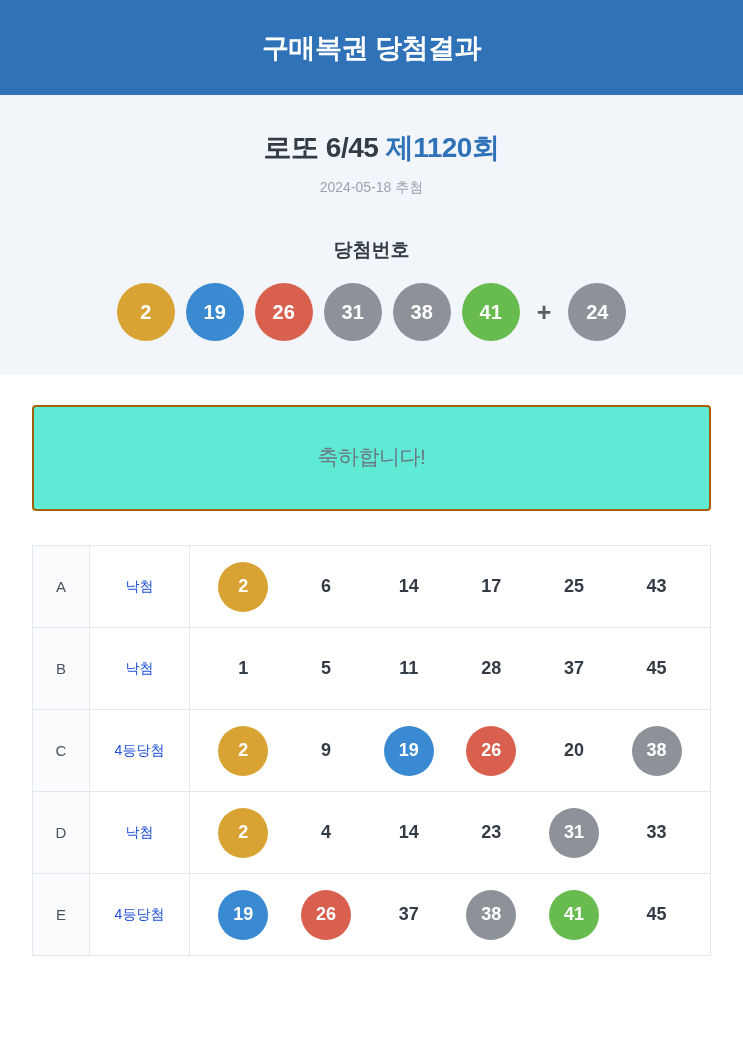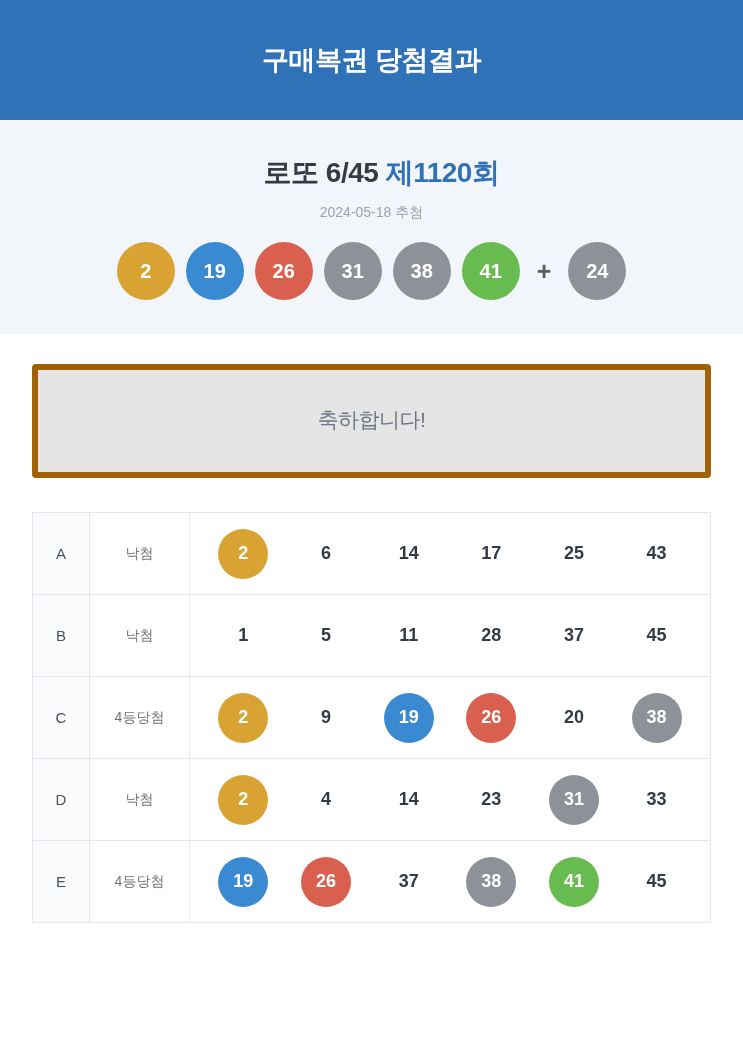--- a/index.html
+++ b/index.html
@@ -7,21 +7,21 @@
     margin: 0;
     padding: 0;
     width: 743px;
     background: #ffffff;
     font-family: "Liberation Sans", "DejaVu Sans", sans-serif;
   }
   body { width: 743px; min-height: 1049px; }
 
   
   .app-header {
-    height: 120px;
+    height: 95px;
     background: #2f72b8;
     display: flex;
     align-items: center;
     justify-content: center;
   }
   .app-header .title {
     color: #ffffff;
     font-size: 27px;
     font-weight: bold;
     letter-spacing: -0.5px;
@@ -75,22 +75,22 @@
   .plus-sign {
     font-size: 25px;
     color: #555c66;
     font-weight: bold;
     margin: 0 6px;
   }
 
   
   .prize-box {
     margin: 30px 32px 0 32px;
-    background: #e5e5e5;
-    border: 6px solid #a16207;
+    background: #5eead4;
+    border: 2px solid #a16207;
     border-radius: 4px;
     padding: 36px 10px 38px 10px;
     text-align: center;
   }
   .prize-congrats {
     font-size: 21px;
     color: #6d7683;
     letter-spacing: -0.5px;
   }
   .prize-amount {
@@ -123,21 +123,21 @@
     text-align: center;
     font-size: 15px;
     color: #4a525c;
     background: #fafbfc;
     border-right: 1px solid #e3e8ee;
   }
   td.col-rank {
     width: 100px;
     text-align: center;
     font-size: 14px;
-    color: #737373;
+    color: #1d4ed8;
     border-right: 1px solid #e3e8ee;
   }
   td.col-nums { padding: 0 12px; }
   .num-row {
     display: flex;
     align-items: center;
     justify-content: space-around;
   }
   .num-cell {
     width: 62px;
@@ -167,20 +167,21 @@
   <div class="title">구매복권 당첨결과</div>
 </div>
 
 <div class="result-panel">
   <div class="round-line">
     <span>로또 6/45</span>
     <span class="round-no">제1120회</span>
   </div>
   <div class="draw-date">2024-05-18 추첨</div>
 
+  <div class="numbers-label">당첨번호</div>
 
   <div class="balls-row" id="winning-balls">
       <div class="ball" style="background: rgb(217, 163, 51);">2</div>
       <div class="ball" style="background: rgb(58, 138, 210);">19</div>
       <div class="ball" style="background: rgb(217, 96, 79);">26</div>
       <div class="ball" style="background: rgb(140, 146, 151);">31</div>
       <div class="ball" style="background: rgb(140, 146, 151);">38</div>
       <div class="ball" style="background: rgb(103, 187, 79);">41</div>
       <div class="plus-sign">+</div>
       <div class="ball" style="background: rgb(140, 146, 151);">24</div>

